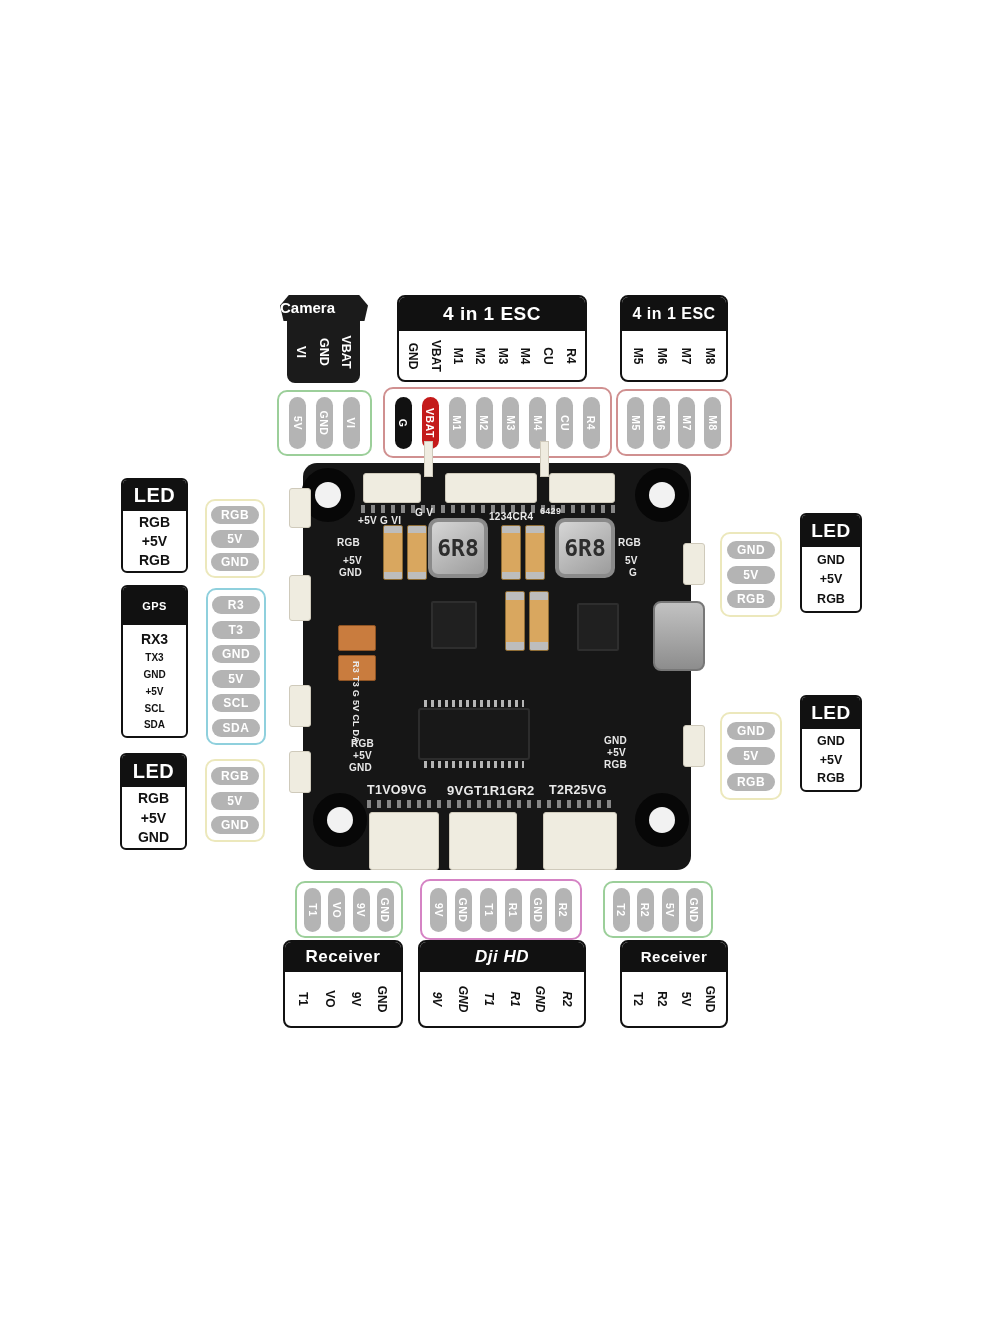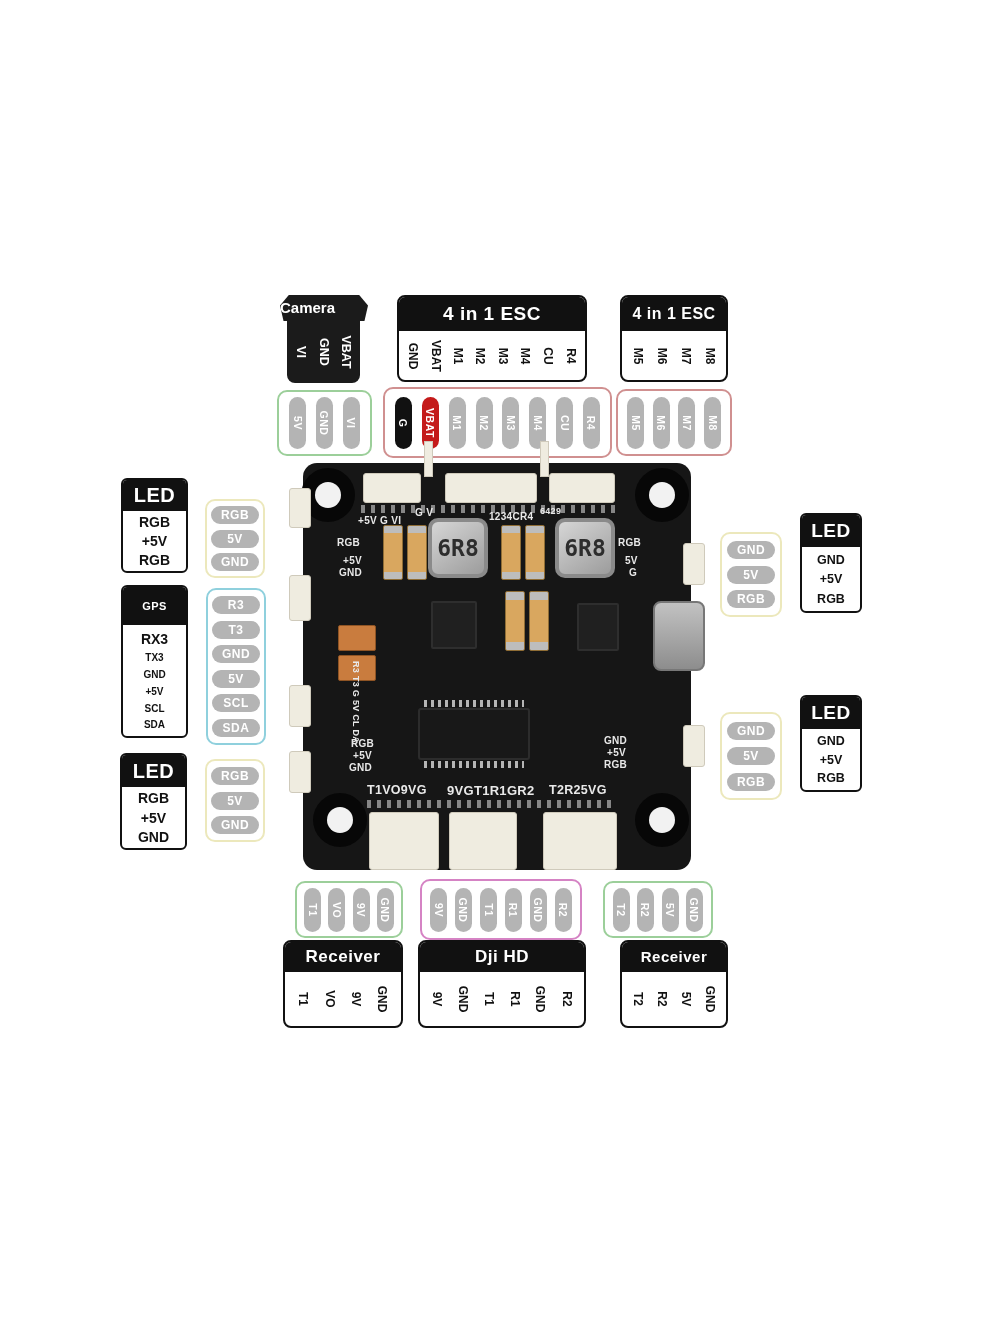--- a/index.html
+++ b/index.html
@@ -346,21 +346,21 @@
           <span class="vpin-text">VO</span>
         </div>
         <div class="vpin-box">
           <span class="vpin-text">9V</span>
         </div>
         <div class="vpin-box">
           <span class="vpin-text">GND</span>
         </div>
       </div>
   </div>
-  <div class="block" style="left:418px;top:940px;width:168px;height:88px;--hh:30px;">
+  <div class="block" style="left:418px;top:940px;width:168px;height:88px;font-style:italic;--hh:30px;">
     <div class="block-header" style="height:30px;line-height:30px;font-size:17px;">Dji HD</div>
     <div class="vpins">
         <div class="vpin-box">
           <span class="vpin-text">9V</span>
         </div>
         <div class="vpin-box">
           <span class="vpin-text">GND</span>
         </div>
         <div class="vpin-box">
           <span class="vpin-text">T1</span>

